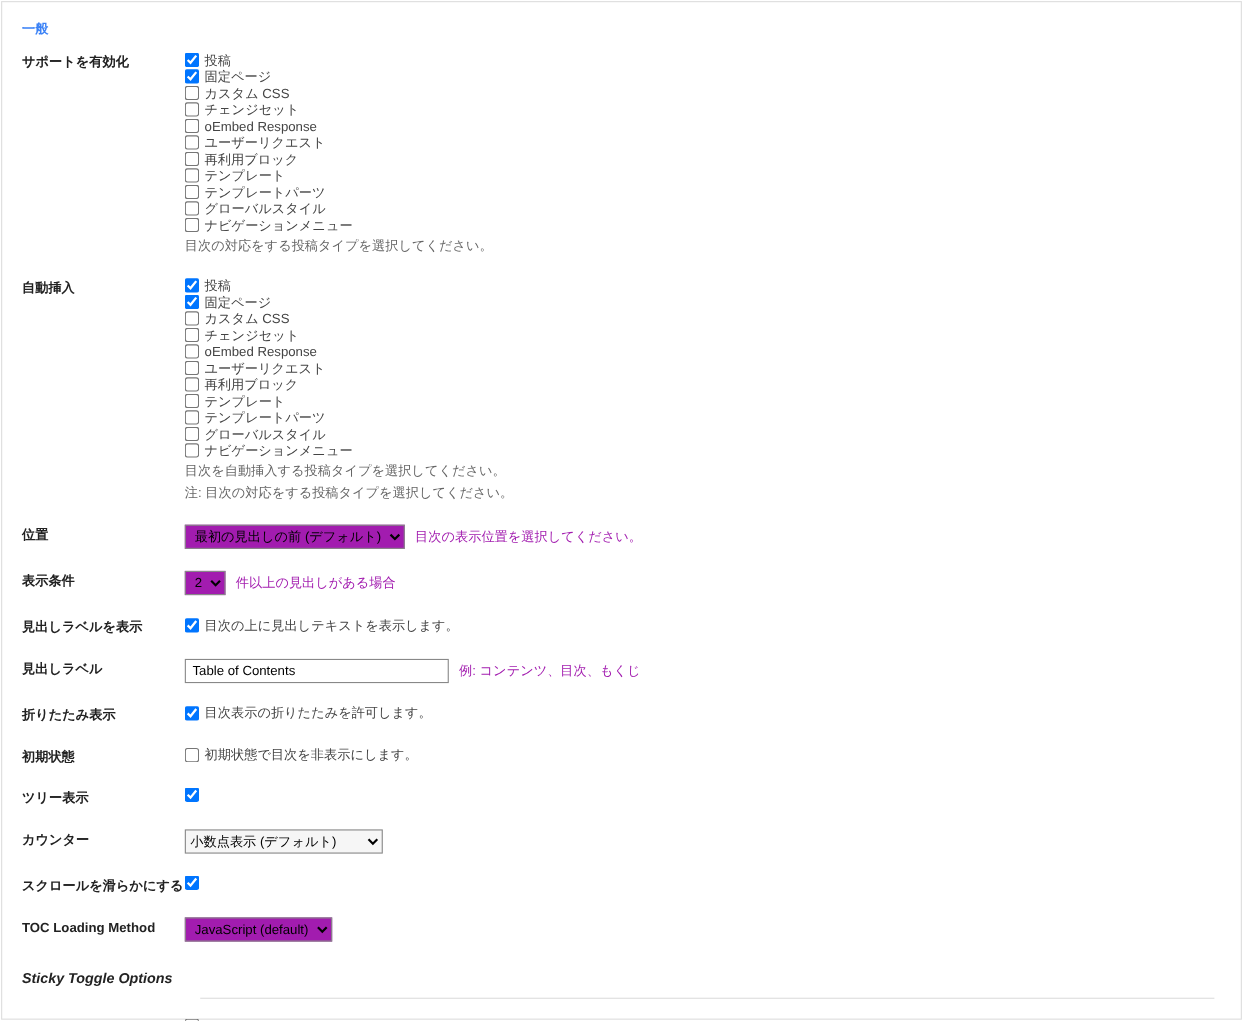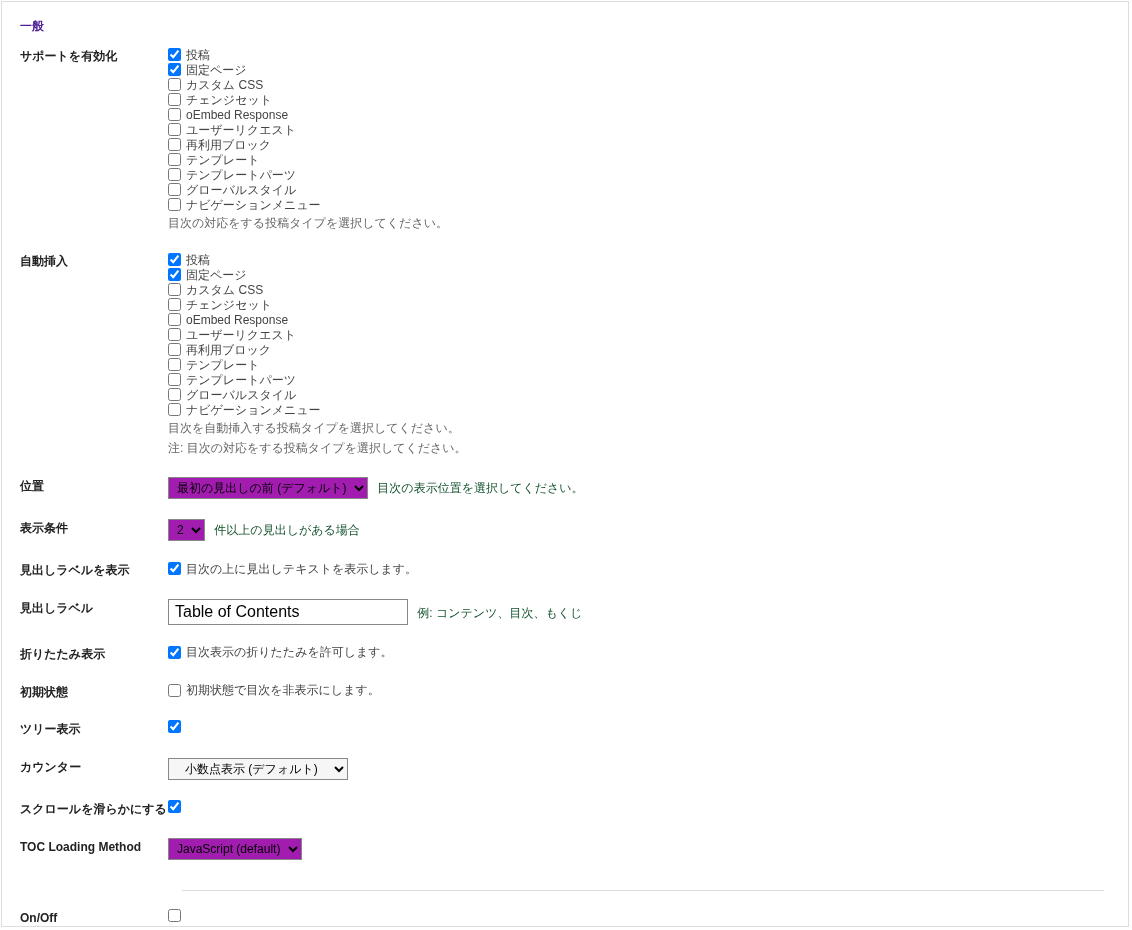--- a/index.html
+++ b/index.html
@@ -12,21 +12,21 @@
   }
   .panel {
     width: 1128px;
     height: 926px;
     border: 1px solid #ddd;
     margin: 1px;
     box-sizing: border-box;
     padding: 0;
   }
   .section-title {
-    color: #4c1d95;
+    color: #3b82f6;
     font-weight: bold;
     font-size: 12px;
     padding: 16px 0 12px 18px;
   }
   .form-row {
     display: flex;
     align-items: flex-start;
     padding: 0 0 20px 18px;
   }
   .form-row .label-col {
@@ -64,34 +64,34 @@
     padding-top: 2px;
   }
   select.select-normal {
     font-size: 12px;
     padding: 2px 4px;
     border: 1px solid #888;
     background: #a21caf;
   }
   select.select-wide {
     font-size: 12px;
-    padding: 2px 12px;
+    padding: 2px 0;
     border: 1px solid #888;
     background: #f6f6f6;
     min-width: 180px;
   }
   input.text-normal {
-    font-size: 16px;
+    font-size: 12px;
     padding: 3px 6px;
     border: 1px solid #888;
     width: 226px;
   }
   .inline-desc {
     font-size: 12px;
-    color: #14532d;
+    color: #a21caf;
     margin-left: 6px;
   }
   .sub-section-title {
     font-style: italic;
     font-weight: bold;
     font-size: 13px;
     color: #222;
     padding: 6px 0 0 18px;
   }
   .sub-section-line {
@@ -305,20 +305,21 @@
 
   <div class="form-row">
     <div class="label-col">TOC Loading Method</div>
     <div class="field-col">
       <select class="select-normal">
         <option>JavaScript (default)</option>
       </select>
     </div>
   </div>
 
+  <div class="sub-section-title">Sticky Toggle Options</div>
   <div class="sub-section-line">
       <hr class="sub-divider">
     </div>
 
   <div class="form-row">
     <div class="label-col">On/Off</div>
     <div class="field-col">
       <input type="checkbox" class="single-cb" id="cb-sticky-onoff" style="">
     </div>
   </div>

